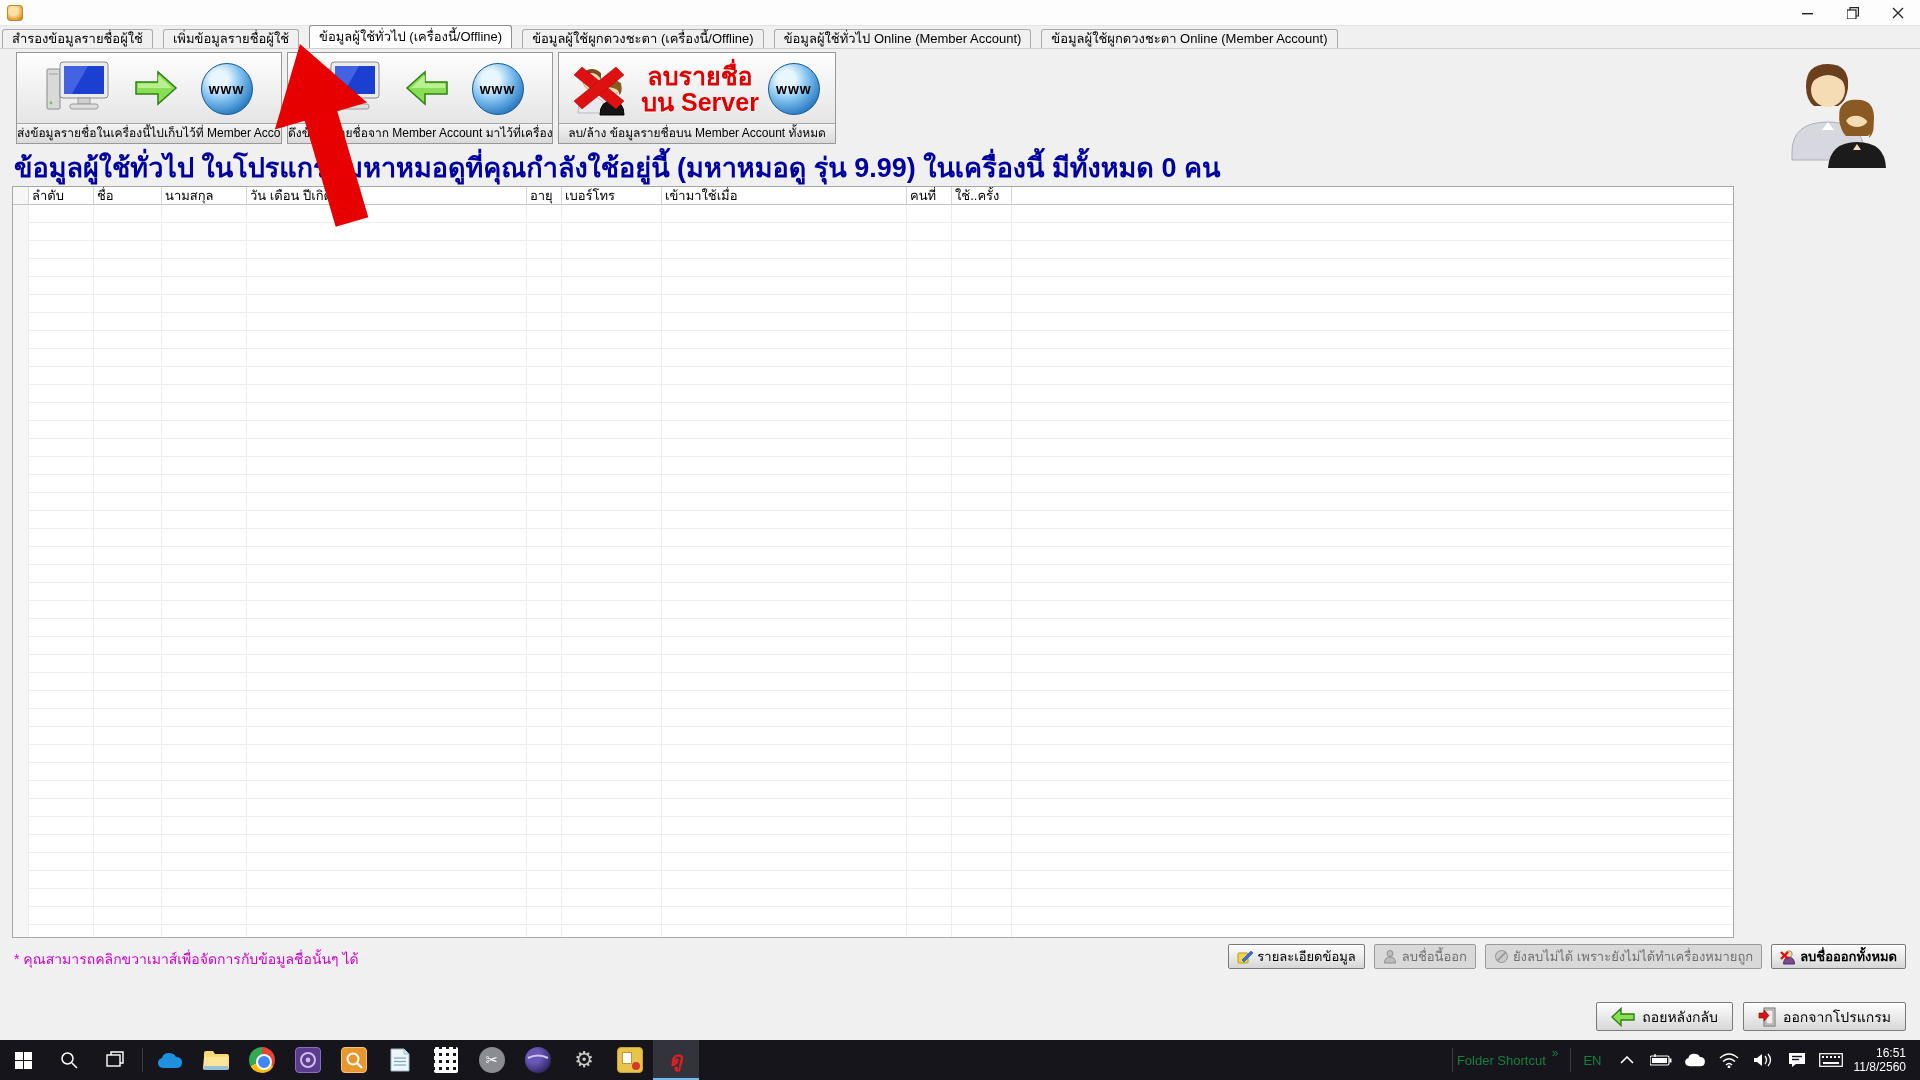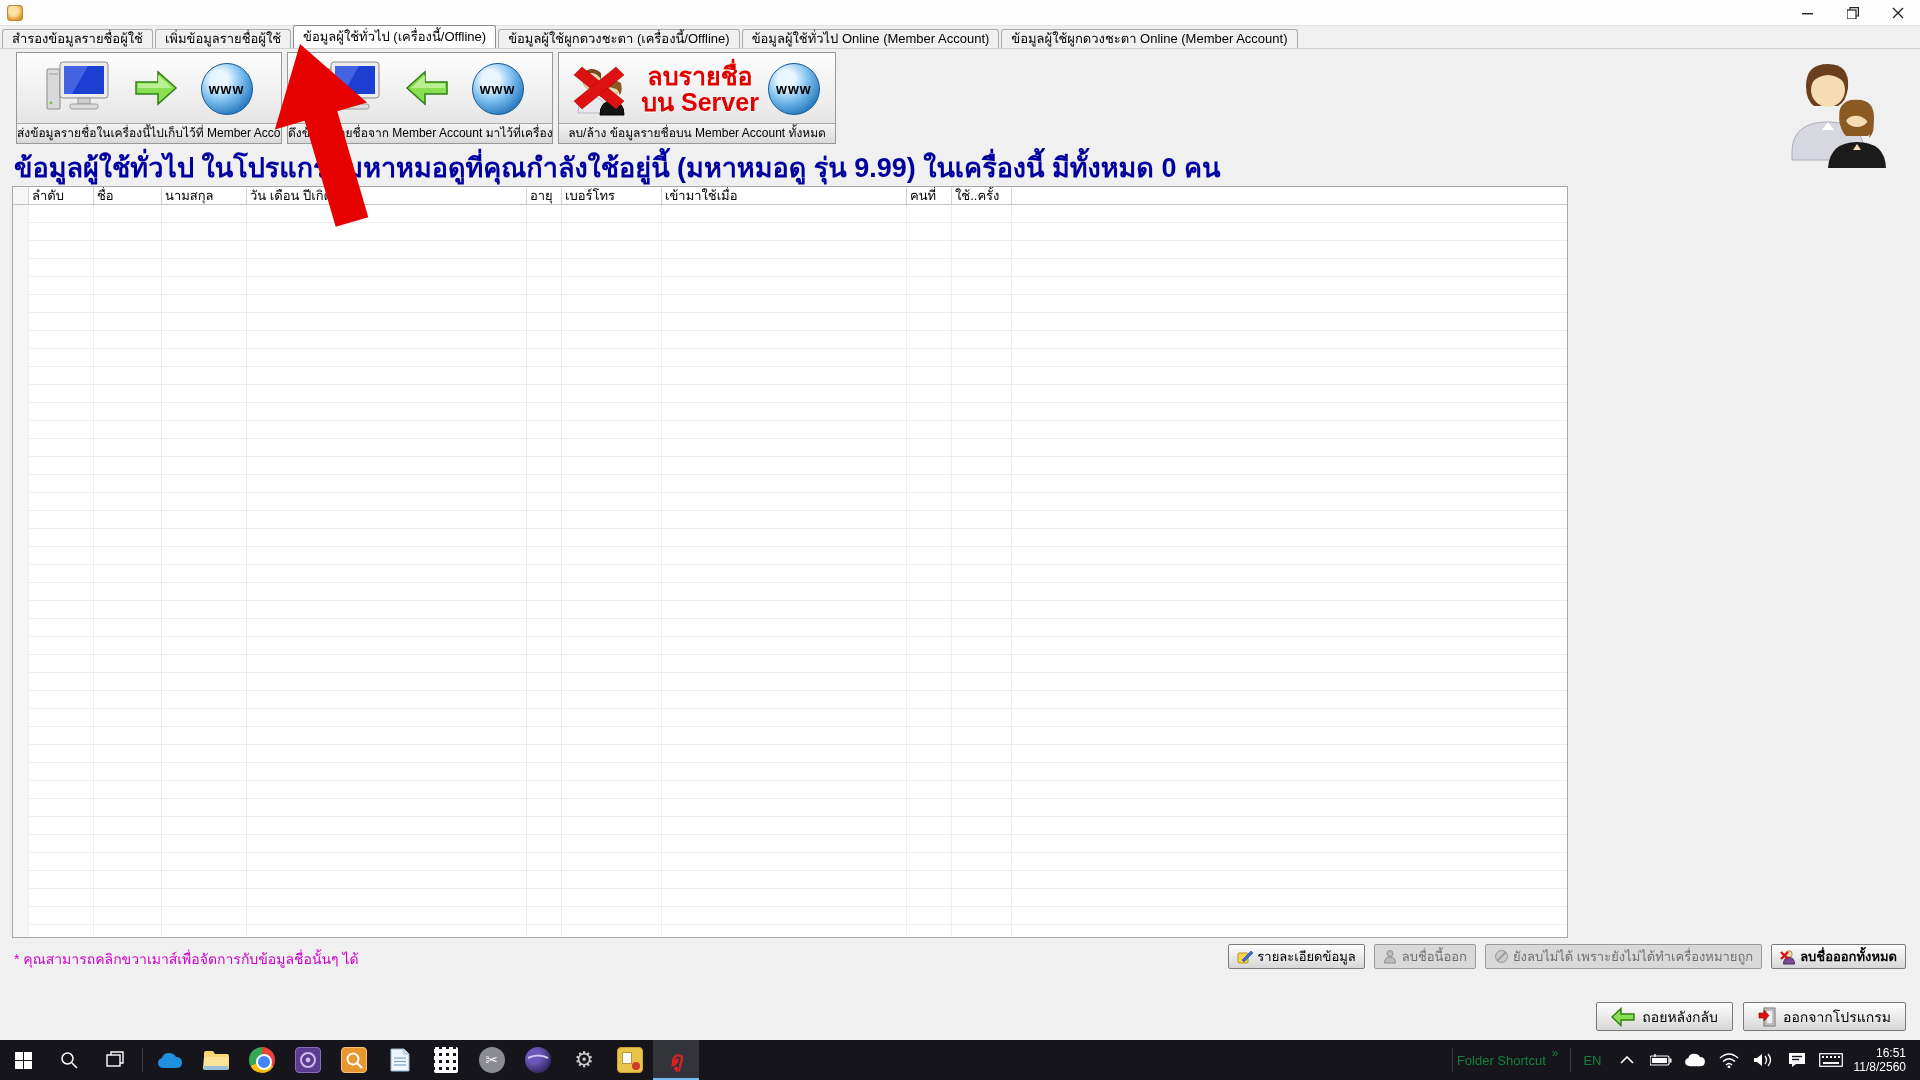--- a/index.html
+++ b/index.html
@@ -14,21 +14,21 @@
                 background:radial-gradient(circle at 40% 35%, #fbe3a7 0 35%, #e9a23b 70%, #b9771d 100%);
                 border:1px solid #c08a2e; }
   .title-text { font-size:13px; color:#111; white-space:nowrap; }
   .win-controls { position:absolute; right:0; top:0; height:26px; display:flex; }
   .win-btn { width:45px; height:26px; display:flex; align-items:center; justify-content:center; }
   .win-btn svg { display:block; }
 
   
   .tabbar { position:absolute; top:26px; left:0; width:1920px; height:23px; background:#f0f0f0;
             display:flex; align-items:flex-end; padding-left:2px; border-bottom:1px solid #d0d0d0; }
-  .tab { height:19px; line-height:18px; padding:0 9px; margin-right:2px; font-size:13px;
+  .tab { height:19px; line-height:18px; padding:0 9px; margin-right:10px; font-size:13px;
          background:#f0f0f0; border:1px solid #acacac; border-bottom:none;
          border-radius:3px 3px 0 0; white-space:nowrap; cursor:default; }
   .tab.active { height:23px; line-height:21px; background:#ffffff; position:relative; z-index:2;
                 border-color:#8f8f8f; }
 
   
   .toolbar { position:absolute; top:52px; left:0; width:1920px; height:92px; }
   .panel { position:absolute; top:0; height:92px; border:1px solid #989898;
            background:linear-gradient(#fefefe,#dedede); display:flex; flex-direction:column; }
   .panel-icons { flex:1; display:flex; align-items:center; justify-content:space-evenly; padding:2px 6px 0 6px; }
@@ -47,21 +47,21 @@
   .people-x { position:relative; width:58px; height:56px; }
 
   
   .avatar { position:absolute; right:24px; top:56px; }
 
   
   .info-header { position:absolute; left:14px; top:146px; font-size:27px; font-weight:bold;
                  color:#0000a0; white-space:nowrap; }
 
   
-  .grid { position:absolute; left:12px; top:186px; width:1556px; height:752px;
+  .grid { position:absolute; left:12px; top:186px; width:1722px; height:752px;
           background:#fff; border:1px solid #a8a8a8; }
   .grid-header { display:flex; height:18px; background:#fff; }
   .gh { border-right:1px solid #d4d4d4; border-bottom:1px solid #c4c4c4; font-size:13px;
         padding-left:3px; white-space:nowrap; overflow:hidden; line-height:17px; }
   .grid-body { position:absolute; left:0; top:18px; right:0; bottom:0; background:#fff;
         background-image:repeating-linear-gradient(to bottom, transparent 0, transparent 17px, #ededed 17px, #ededed 18px); }
   .grid-cols { position:absolute; inset:0; display:flex; }
   .gc { border-right:1px solid #ededed; height:100%; }
   .c0{width:16px; background:#f6f6f6;} .c1{width:65px;} .c2{width:68px;} .c3{width:85px;}
   .c4{width:280px;} .c5{width:35px;} .c6{width:100px;} .c7{width:245px;} .c8{width:45px;} .c9{width:60px;}

